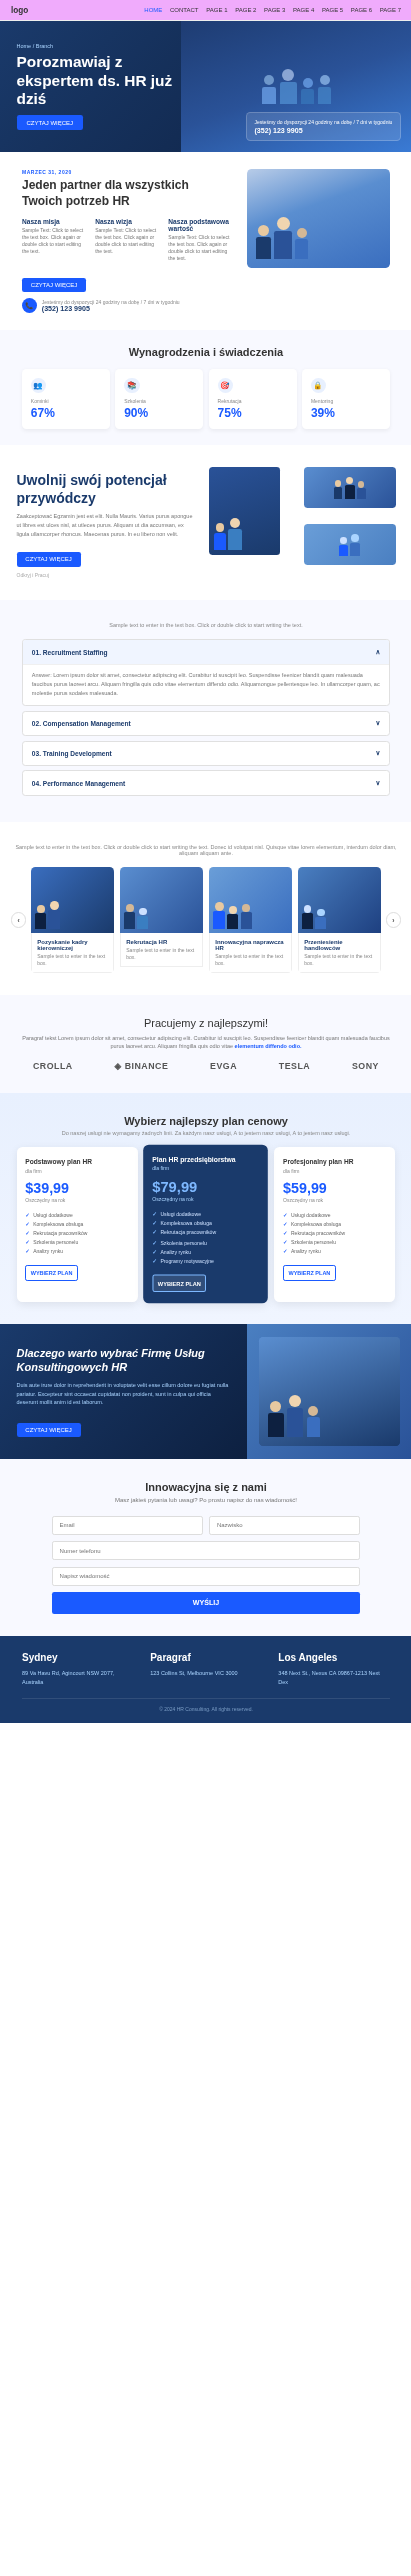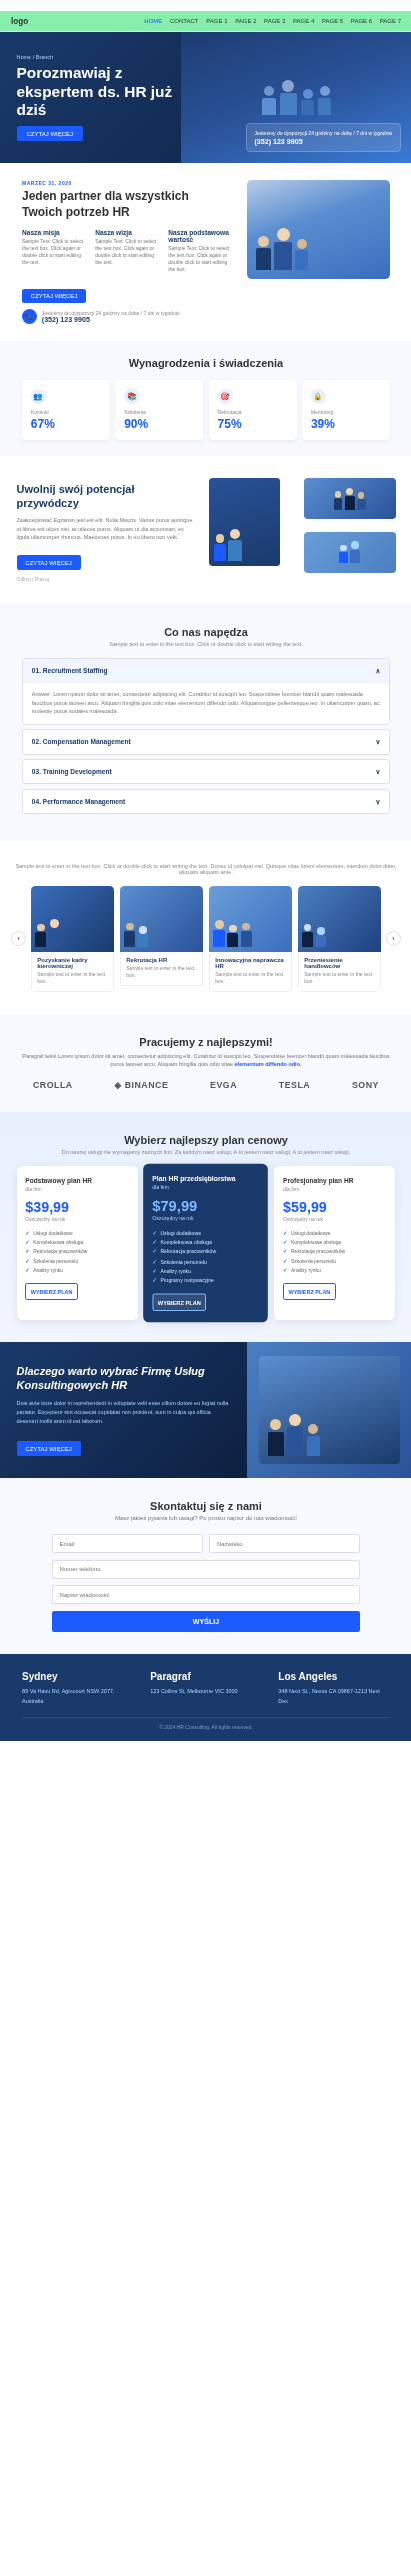--- a/index.html
+++ b/index.html
@@ -1,23 +1,22 @@
 <!DOCTYPE html>
 <html style="font-size:8.8px"><head>
   <meta charset="utf-8">
   <style>
     * { box-sizing: border-box; margin: 0; padding: 0; }
     body { font-family: 'Segoe UI', Arial, sans-serif; font-size: 7.7px; color: #333; background: #fff; width: 412px; }
 
     
     nav {
       display: flex; align-items: center; justify-content: space-between;
-      padding: 5.5px 11px; background: #86efac; position: relative; z-index: 10;
+      padding: 5.5px 11px; background: #f0abfc; position: relative; z-index: 10;
       border-bottom: 0.5px solid #eee;
-      margin-top: 11px;
     }
     .nav-logo { font-weight: 700; font-size: 8.2px; color: #333; }
     .nav-links { display: flex; gap: 7.7px; }
     .nav-links a { font-size: 6px; color: #333; text-decoration: none; }
     .nav-links a.active { color: #1a5aff; }
 
     
     .hero {
       background: linear-gradient(135deg, #1a3a6b 0%, #0d2040 100%);
       color: #fff; padding: 22px 16.5px; min-height: 121px; position: relative; overflow: hidden;
@@ -62,21 +61,21 @@
     .stats-section h2 { text-align: center; font-size: 11px; font-weight: 700; margin-bottom: 11px; }
     .stats-grid { display: flex; gap: 5.5px; }
     .stat-card { flex: 1; background: #fff; border-radius: 4.4px; padding: 8.8px; box-shadow: 0 1.1px 4.4px rgba(0,0,0,0.06); display: flex; flex-direction: column; align-items: flex-start; }
     .stat-icon { width: 15.4px; height: 15.4px; border-radius: 50%; background: #e8f0fe; display: flex; align-items: center; justify-content: center; margin-bottom: 4.4px; font-size: 7.7px; }
     .stat-label { font-size: 5px; color: #888; margin-bottom: 2.2px; }
     .stat-value { font-size: 12px; font-weight: 700; color: #1a5aff; }
 
     
     .potential-section { padding: 22px 16.5px; display: flex; gap: 11px; }
     .potential-left { flex: 1; }
-    .potential-left h2 { font-size: 11px; font-weight: 700; margin-bottom: 5.5px; line-height: 1.3; color: #1a3a6b; }
+    .potential-left h2 { font-size: 14px; font-weight: 700; margin-bottom: 5.5px; line-height: 1.3; color: #1a3a6b; }
     .potential-left p { font-size: 5.5px; color: #777; line-height: 1.6; margin-bottom: 8.8px; }
     .potential-left small { font-size: 5px; color: #aaa; display: block; margin-top: 5.5px; }
     .potential-images { width: 187px; display: grid; grid-template-columns: 1fr 1fr; grid-template-rows: 1fr 1fr; gap: 3.3px; }
     .potential-img { border-radius: 3.3px; overflow: hidden; }
     .potential-img.tall { grid-row: 1 / 3; }
 
     
     .drives-section { background: #f8f9ff; padding: 22px 22px; }
     .drives-section h2 { text-align: center; font-size: 11px; font-weight: 700; margin-bottom: 3.3px; }
     .drives-subtitle { text-align: center; font-size: 5.5px; color: #888; margin-bottom: 11px; }
@@ -99,21 +98,21 @@
     .talent-card-img { height: 66px; width: 100%; background: linear-gradient(135deg, #3a6ebf, #1a3a6b); }
     .talent-card-img.c2 { background: linear-gradient(135deg, #5a8ed0, #2a5298); }
     .talent-card-img.c3 { background: linear-gradient(135deg, #6a9ed8, #3a6ebf); }
     .talent-card-img.c4 { background: linear-gradient(135deg, #4a7fc1, #1e4080); }
     .talent-card-body { background: #fff; border: 0.5px solid #eee; padding: 5.5px; border-top: none; }
     .talent-card-body h4 { font-size: 6px; font-weight: 700; color: #1a3a6b; margin-bottom: 2.2px; }
     .talent-card-body p { font-size: 5px; color: #888; line-height: 1.4; }
 
     
     .logos-section { background: #f8f9ff; padding: 22px 16.5px; }
-    .logos-section h2 { text-align: center; font-size: 11px; font-weight: 700; margin-bottom: 4.4px; }
+    .logos-section h2 { text-align: center; font-size: 11px; font-weight: 400; margin-bottom: 4.4px; }
     .logos-desc { text-align: center; font-size: 5.5px; color: #777; margin-bottom: 3.3px; line-height: 1.5; }
     .logos-desc strong { color: #1a5aff; }
     .logos-grid { display: flex; align-items: center; justify-content: space-around; margin-top: 11px; flex-wrap: wrap; gap: 8.8px; }
     .logo-item { font-size: 8.8px; font-weight: 700; color: #555; letter-spacing: 0.5px; }
 
     
     .pricing-section { padding: 22px 16.5px; background: linear-gradient(180deg, #e8f0fe 0%, #f0f5ff 100%); }
     .pricing-section h2 { text-align: center; font-size: 11px; font-weight: 700; margin-bottom: 3.3px; }
     .pricing-subtitle { text-align: center; font-size: 5.5px; color: #888; margin-bottom: 11px; }
     .pricing-grid { display: flex; gap: 7.7px; }
@@ -345,21 +344,20 @@
             <div style="width:7.7px;height:7.7px;border-radius:50%;background:#aad4ff;"></div>
             <div style="width:10px;height:13px;background:#3a6ebf;border-radius:1.6px 1.6px 0 0;margin-top:0.5px;"></div>
           </div>
         </div>
       </div>
     </div>
   </div>
 </section>
 
 <section class="drives-section">
-  <h2>Co nas napędza</h2>
   <p class="drives-subtitle">Sample text to enter in the text box. Click or double click to start writing the text.</p>
 
   <div class="accordion-item active">
     <div class="accordion-header">
       <span>01. Recruitment Staffing</span>
       <span class="accordion-chevron">∧</span>
     </div>
     <div class="accordion-body open">Answer: Lorem ipsum dolor sit amet, consectetur adipiscing elit. Curabitur id suscipit leo. Suspendisse feenicer blandit quam malesuada faucibus purus laoreet arcu. Aliquam fringilla quis odio vitae elementum diffendo odio. Aliquamongue pellentesque leo. In ullamcorper quam, ac molestie purus sodales malesuada.</div>
   </div>
   <div class="accordion-item">
@@ -560,21 +558,21 @@
             <div style="width:10px;height:10px;border-radius:50%;background:#d4b896;"></div>
             <div style="width:13px;height:20px;background:#3a6ebf;border-radius:2.2px 2.2px 0 0;margin-top:1.1px;"></div>
           </div>
         </div>
       </div>
     </div>
   </div>
 </section>
 
 <section class="contact-section">
-  <h2>Skontaktuj się z nami</h2>
+  <h2>Innowacyjna się z nami</h2>
   <p class="contact-subtitle">Masz jakieś pytania lub uwagi? Po prostu napisz do nas wiadomość!</p>
   <div class="contact-form">
     <div class="form-row">
       <input type="email" placeholder="Email" style="">
       <input type="text" placeholder="Nazwisko" style="">
     </div>
     <div class="form-single">
       <input type="tel" style="width: 100%;" placeholder="Numer telefonu">
     </div>
     <div class="form-single">

